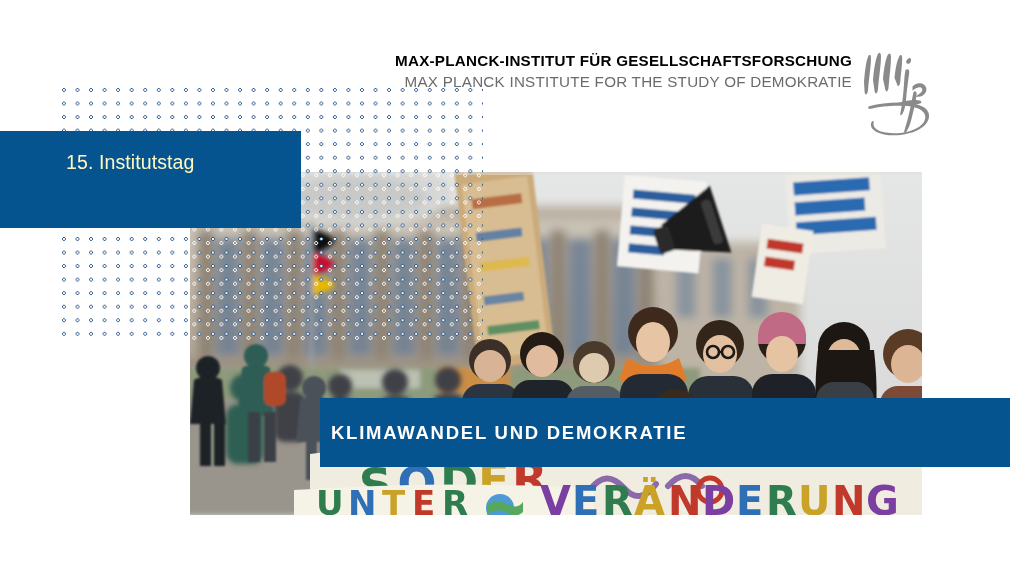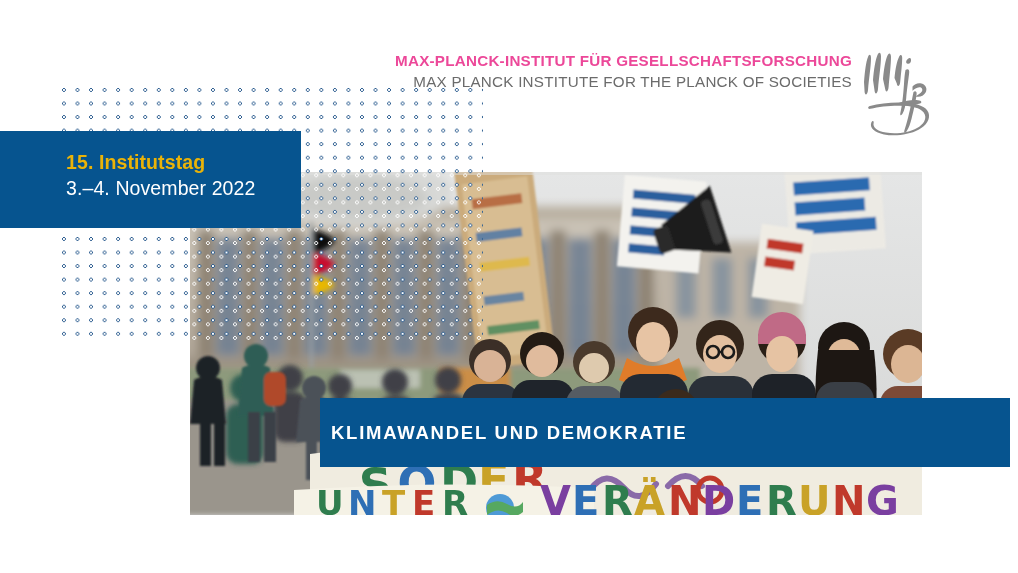--- a/index.html
+++ b/index.html
@@ -24,21 +24,21 @@
     left: 0;
     top: 52px;
     width: 852px;
     text-align: right;
     line-height: 1.22;
   }
   .brand-de {
     font-size: 15.2px;
     font-weight: bold;
     letter-spacing: 0.25px;
-    color: #ec4899;
+    color: #000000;
     white-space: nowrap;
     margin-left: 31px;
   }
   .brand-en {
     font-size: 15.2px;
     font-weight: normal;
     letter-spacing: 0.25px;
     color: #6b6b6b;
     white-space: nowrap;
     margin-top: 2px;
@@ -97,23 +97,23 @@
     position: absolute;
     left: 0;
     top: 131px;
     width: 301px;
     height: 97px;
     background: #06548f;
     box-sizing: border-box;
     padding: 19px 0 0 66px;
   }
   .event-title {
-    color: #eab308;
+    color: #fef9c3;
     font-size: 19.5px;
-    font-weight: bold;
+    font-weight: normal;
     letter-spacing: 0.1px;
     line-height: 1.28;
   }
   .event-date {
     color: #ffffff;
     font-size: 19.5px;
     font-weight: normal;
     letter-spacing: 0.1px;
     line-height: 1.28;
     margin-top: 1px;
@@ -139,21 +139,21 @@
     letter-spacing: 1.75px;
   }
 </style>
 </head>
 <body>
 
 <div class="poster">
 
   <div class="brand">
     <div class="brand-de">MAX-PLANCK-INSTITUT FÜR GESELLSCHAFTSFORSCHUNG</div>
-    <div class="brand-en">MAX PLANCK INSTITUTE FOR THE PLANCK OF SOCIETIES</div>
+    <div class="brand-en">MAX PLANCK INSTITUTE FOR THE STUDY OF DEMOKRATIE</div>
   </div>
 
   <div class="logo-mark">
     <svg width="86" height="92" viewBox="0 0 86 92" xmlns="http://www.w3.org/2000/svg">
       <g fill="#8a8a8a">
         <path d="M8 34 C9 22 10 14 12 9 C13 6 15 6 15 10 C15 18 13 30 12 42 C11.5 47 9 48 8.6 44 Z"></path>
         <path d="M17 32 C18 20 19.5 12 21.5 7 C23 3.5 25 4 25 8.5 C25 17 23 29 22 41 C21.5 46 19 47 18.6 43 Z"></path>
         <path d="M27 31 C28 20 29.5 12 31.5 7.5 C33 4.2 35 5 35 9 C35 17 33.5 28 32.6 39 C32.2 44 29.6 45 29.2 41 Z"></path>
         <path d="M38.5 30 C39.5 20 41 13 43 9 C44.4 6 46.2 6.6 46.2 10 C46.2 16.5 45 25 44.2 34 C43.8 38.6 41.2 39.5 40.8 35.6 Z"></path>
         <path d="M50.5 12.5 C52.2 9.6 54.4 9 55 11.4 C55.5 13.6 54 15.6 52.2 15.8 C50.4 16 49.6 14.2 50.5 12.5 Z"></path>
@@ -473,20 +473,19 @@
       <rect x="0" y="0" width="732" height="3" fill="#dfe0de" opacity="0.5"></rect>
     </svg>
   </div>
 
   <div class="dots dots-white"></div>
 
   <div class="dots dots-blue"></div>
 
   <div class="event-box">
     <div class="event-title">15. Institutstag</div>
-    <div class="event-date">3.–4. November 2022</div>
   </div>
 
   <div class="title-banner">
     <span class="title-banner-text">KLIMAWANDEL UND DEMOKRATIE</span>
   </div>
 
 </div>
 
 </body></html>

